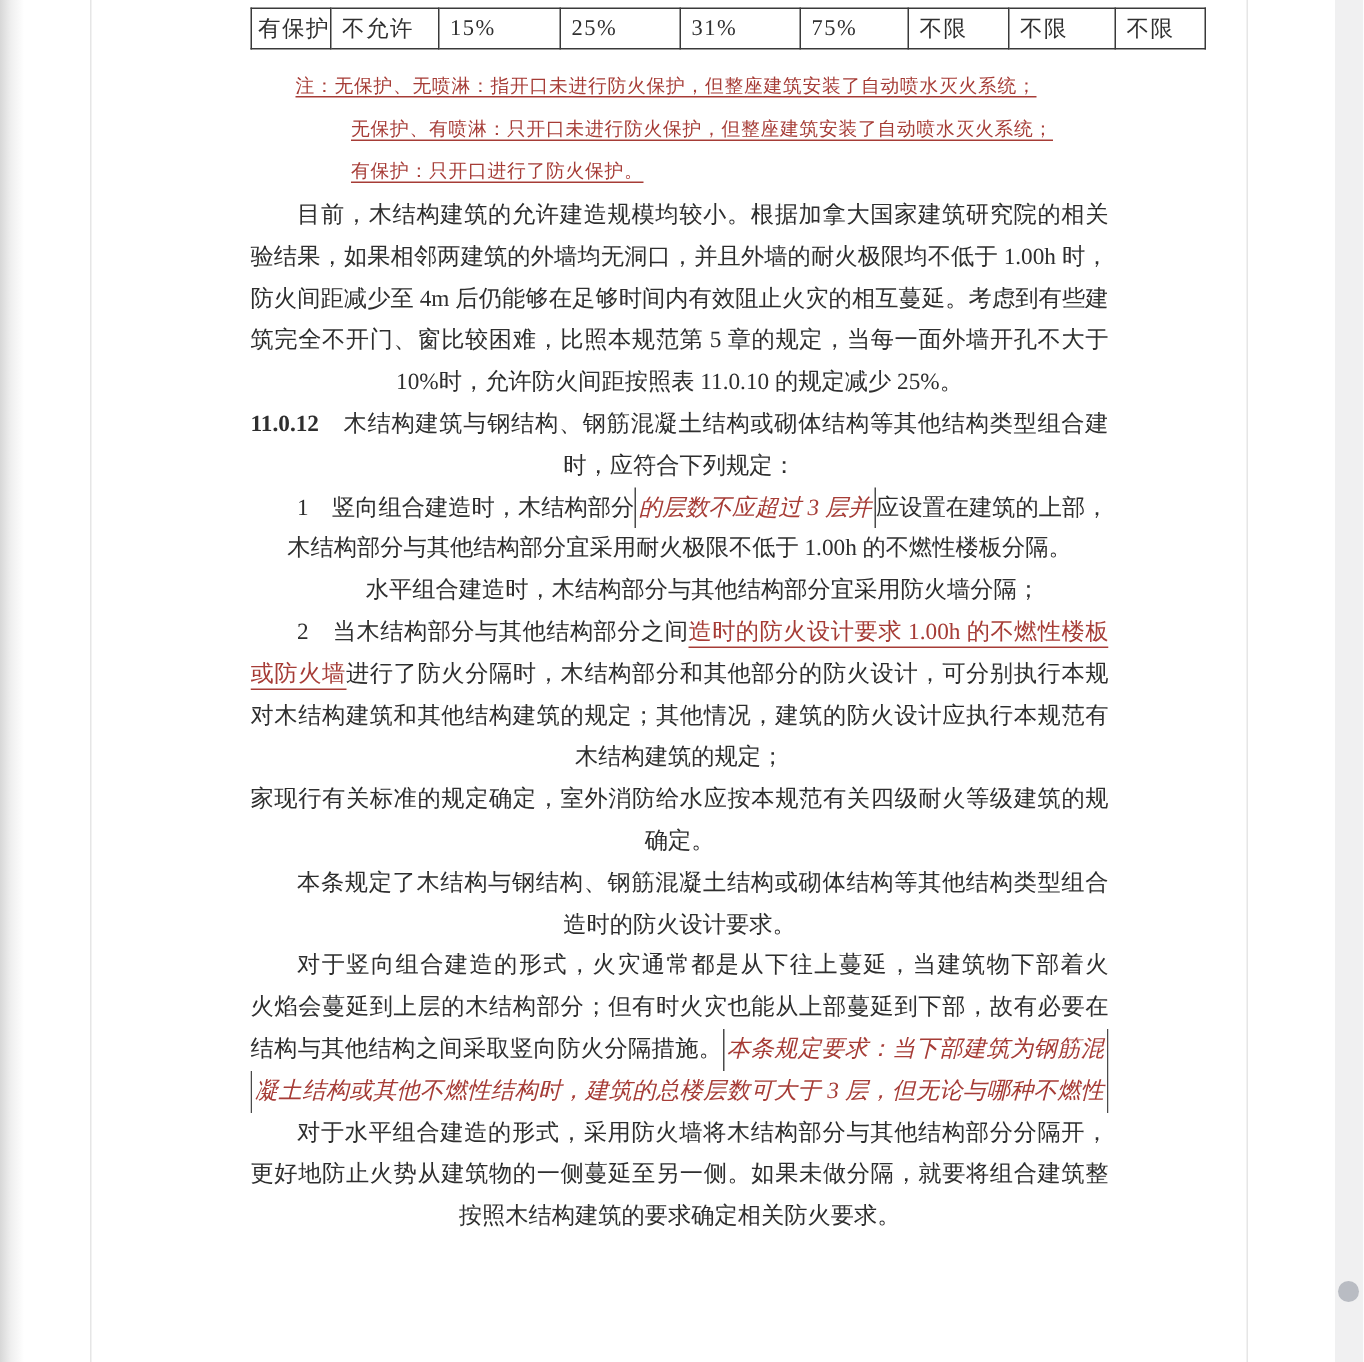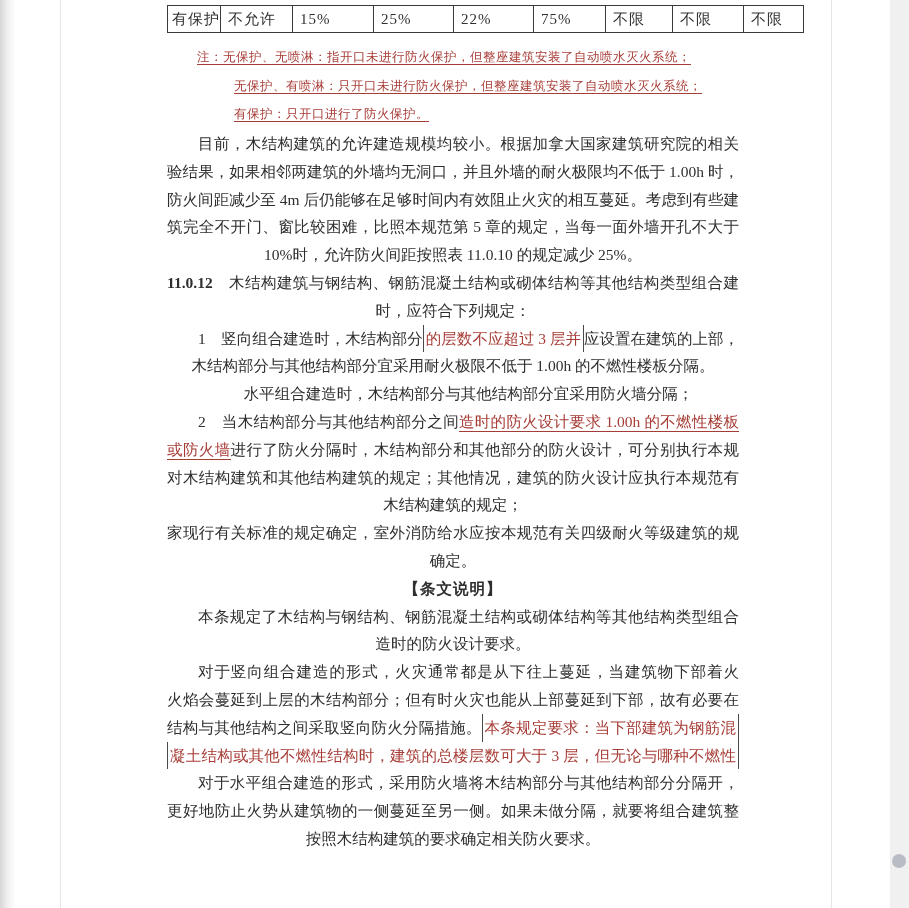--- a/index.html
+++ b/index.html
@@ -81,20 +81,21 @@
   }
   .bline.just{text-align:justify;text-align-last:justify;}
   .bline.ind{text-indent:31px;}
   .seg-n{}
   .seg-b{font-weight:bold;}
   .seg-bs{font-weight:bold;font-family:"Liberation Sans","DejaVu Sans",sans-serif;letter-spacing:1px;}
   .seg-box{
     color:var(--red);
     border:1px solid var(--boxborder);
     padding:11px 2px;
+    font-style:italic;
   }
   .seg-u{
     color:var(--red);
     border-bottom:1px solid var(--red);
     padding-bottom:1px;
   }
 
   
   .scroll-track{
     position:absolute;left:890px;top:0;width:19px;height:100%;
@@ -114,21 +115,21 @@
   <div class="vline vleft"></div>
   <div class="vline vright"></div>
 
   <table class="otable">
     <tbody>
       <tr>
           <td>有保护</td>
           <td>不允许</td>
           <td>15%</td>
           <td>25%</td>
-          <td>22%</td>
+          <td>31%</td>
           <td>75%</td>
           <td>不限</td>
           <td>不限</td>
           <td>不限</td>
         </tr>
     </tbody>
   </table>
 
   <div class="notes">
       <div class="note-line" style="padding-left: 30px;"><span>注：无保护、无喷淋：指开口未进行防火保护，但整座建筑安装了自动喷水灭火系统；</span></div>
@@ -146,21 +147,20 @@
       <div class="bline"><span class="seg-n">时，应符合下列规定：</span></div>
       <div class="bline just ind"><span class="seg-n">1　竖向组合建造时，木结构部分</span><span class="seg-box">的层数不应超过 3 层并</span><span class="seg-n">应设置在建筑的上部，</span></div>
       <div class="bline"><span class="seg-n">木结构部分与其他结构部分宜采用耐火极限不低于 1.00h 的不燃性楼板分隔。</span></div>
       <div class="bline ind"><span class="seg-n">水平组合建造时，木结构部分与其他结构部分宜采用防火墙分隔；</span></div>
       <div class="bline just ind"><span class="seg-n">2　当木结构部分与其他结构部分之间</span><span class="seg-u">造时的防火设计要求 1.00h 的不燃性楼板</span></div>
       <div class="bline just"><span class="seg-u">或防火墙</span><span class="seg-n">进行了防火分隔时，木结构部分和其他部分的防火设计，可分别执行本规范</span></div>
       <div class="bline just"><span class="seg-n">对木结构建筑和其他结构建筑的规定；其他情况，建筑的防火设计应执行本规范有关</span></div>
       <div class="bline"><span class="seg-n">木结构建筑的规定；</span></div>
       <div class="bline just"><span class="seg-n">家现行有关标准的规定确定，室外消防给水应按本规范有关四级耐火等级建筑的规定</span></div>
       <div class="bline"><span class="seg-n">确定。</span></div>
-      <div class="bline"><span class="seg-bs">【条文说明】</span></div>
       <div class="bline just ind"><span class="seg-n">本条规定了木结构与钢结构、钢筋混凝土结构或砌体结构等其他结构类型组合建</span></div>
       <div class="bline"><span class="seg-n">造时的防火设计要求。</span></div>
       <div class="bline just ind"><span class="seg-n">对于竖向组合建造的形式，火灾通常都是从下往上蔓延，当建筑物下部着火时，</span></div>
       <div class="bline just"><span class="seg-n">火焰会蔓延到上层的木结构部分；但有时火灾也能从上部蔓延到下部，故有必要在木</span></div>
       <div class="bline just"><span class="seg-n">结构与其他结构之间采取竖向防火分隔措施。</span><span class="seg-box">本条规定要求：当下部建筑为钢筋混</span></div>
       <div class="bline just"><span class="seg-box">凝土结构或其他不燃性结构时，建筑的总楼层数可大于 3 层，但无论与哪种不燃性</span></div>
       <div class="bline just ind"><span class="seg-n">对于水平组合建造的形式，采用防火墙将木结构部分与其他结构部分分隔开，能</span></div>
       <div class="bline just"><span class="seg-n">更好地防止火势从建筑物的一侧蔓延至另一侧。如果未做分隔，就要将组合建筑整体</span></div>
       <div class="bline"><span class="seg-n">按照木结构建筑的要求确定相关防火要求。</span></div>
     </div>

